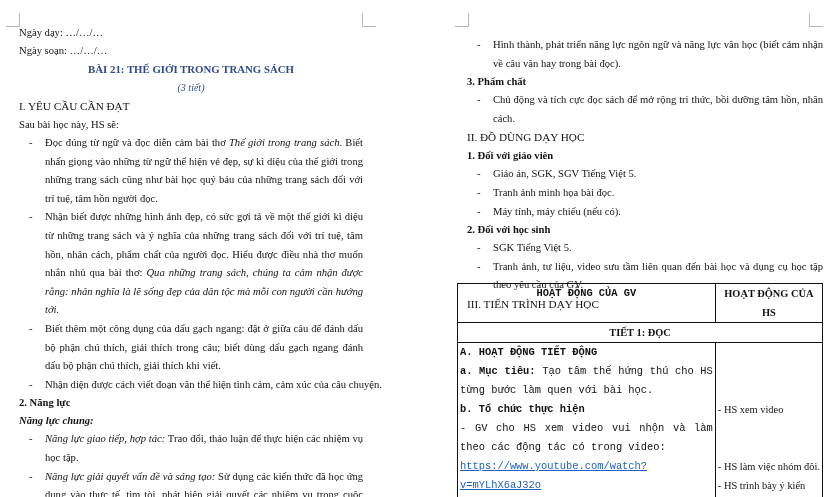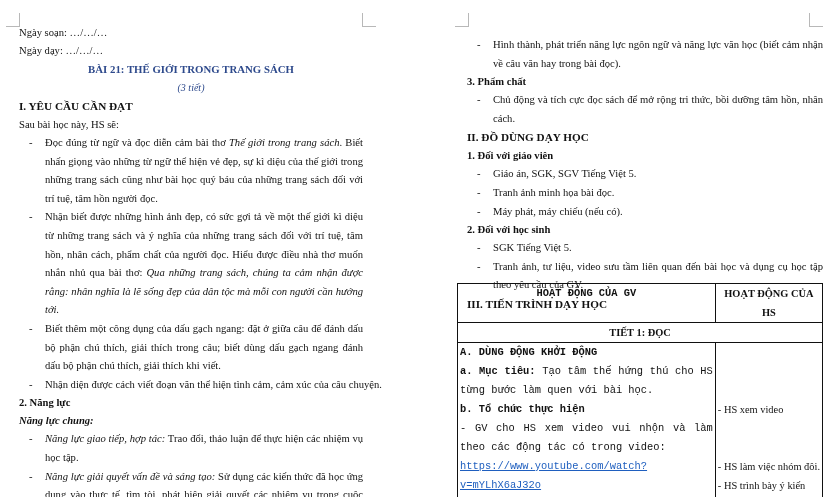--- a/index.html
+++ b/index.html
@@ -25,21 +25,21 @@
 
     .content { position: absolute; }
     #page-left .content { left: 19px; top: 24px; width: 344px; }
     #page-right .content { left: 47px; top: 36px; width: 356px; }
 
     .line { line-height: 18px; white-space: nowrap; }
     .bold { font-weight: bold; }
     .ital { font-style: italic; }
     .title { color: #2e4a8c; font-weight: bold; font-size: 10.8px; text-align: center; line-height: 19px; }
     .subtitle { color: #2e4a8c; font-style: italic; text-align: center; line-height: 18px; font-size: 10px; }
-    .h1 { font-weight: bold; font-size: 11.2px; line-height: 19px; }
+    .h1 { font-weight: normal; font-size: 11.2px; line-height: 19px; }
     .h2 { font-weight: bold; line-height: 18px; }
 
     .bullet-list { list-style: none; }
     .bullet {
       position: relative; padding-left: 26px; text-align: justify;
       line-height: 18.6px;
     }
     .bullet::before {
       content: "-"; position: absolute; left: 10px; top: 0;
     }
@@ -59,22 +59,22 @@
     a.link { color: #1f5fbf; text-decoration: underline; }
   </style>
 </head>
 <body>
 
 <div class="page" id="page-left">
   <div class="corner tl" style="left:6px; top:13px;"></div>
   <div class="corner tr" style="left:362px; top:13px;"></div>
 
   <div class="content">
+    <div class="line">Ngày dạy: …/…/…</div>
     <div class="line" style="margin-top:0px;">Ngày soạn: …/…/…</div>
-    <div class="line">Ngày dạy: …/…/…</div>
     <div class="title">BÀI 21: THẾ GIỚI TRONG TRANG SÁCH</div>
     <div class="subtitle">(3 tiết)</div>
     <div class="h1">I. YÊU CẦU CẦN ĐẠT</div>
     <div class="line">Sau bài học này, HS sẽ:</div>
 
     <ul class="bullet-list">
       <li class="bullet">
         <span>Đọc đúng từ ngữ và đọc diễn cảm bài thơ </span><span class="ital">Thế giới trong trang sách</span><span>. Biết nhấn giọng vào những từ ngữ thể hiện vẻ đẹp, sự kì diệu của thế giới trong những trang sách cũng như bài học quý báu của những trang sách đối với trí tuệ, tâm hồn người đọc.</span>
       </li>
       <li class="bullet">
@@ -117,21 +117,21 @@
     <ul class="bullet-list">
       <li class="bullet">
         <span>Chủ động và tích cực đọc sách để mở rộng tri thức, bồi dưỡng tâm hồn, nhân cách.</span>
       </li>
     </ul>
     <div class="h1">II. ĐỒ DÙNG DẠY HỌC</div>
     <div class="h2">1. Đối với giáo viên</div>
     <ul class="bullet-list">
       <li class="bullet"><span>Giáo án, SGK, SGV Tiếng Việt 5.</span></li>
       <li class="bullet"><span>Tranh ảnh minh họa bài đọc.</span></li>
-      <li class="bullet"><span>Máy phát, máy chiếu (nếu có).</span></li>
+      <li class="bullet"><span>Máy tính, máy chiếu (nếu có).</span></li>
     </ul>
     <div class="h2">2. Đối với học sinh</div>
     <ul class="bullet-list">
       <li class="bullet"><span>SGK Tiếng Việt 5.</span></li>
       <li class="bullet"><span>Tranh ảnh, tư liệu, video sưu tầm liên quan đến bài học và dụng cụ học tập theo yêu cầu của GV.</span></li>
     </ul>
     <div class="h1">III. TIẾN TRÌNH DẠY HỌC</div>
   </div>
 
   <table class="lesson">
@@ -144,21 +144,21 @@
         <div class="th-text">HOẠT ĐỘNG CỦA HS</div>
       </td>
     </tr>
     <tr>
       <td colspan="2">
         <div class="th-text">TIẾT 1: ĐỌC</div>
       </td>
     </tr>
     <tr>
       <td class="col-gv just">
-        <div class="bold">A. DÙNG ĐỘNG KHỞI ĐỘNG</div>
+        <div class="bold">A. HOẠT ĐỘNG TIẾT ĐỘNG</div>
         <div class="just"><span class="bold">a. Mục tiêu:</span><span> Tạo tâm thế hứng thú cho HS từng bước làm quen với bài học.</span></div>
         <div class="bold">b. Tổ chức thực hiện</div>
         <div class="just">- GV cho HS xem video vui nhộn và làm theo các động tác có trong video:</div>
         <div><a class="link" href="#">https://www.youtube.com/watch?v=mYLhX6aJ32o</a></div>
         <div class="just"><span>- GV yêu cầu HS làm việc theo nhóm đôi và thảo luận: </span><span class="ital">Chia sẻ với bạn về một bài học bổ ích từ những trang sách em đã đọc.</span></div>
       </td>
       <td class="col-hs">
         <div style="height:57px;"></div>
         <div>- HS xem video</div>
         <div style="height:38px;"></div>

